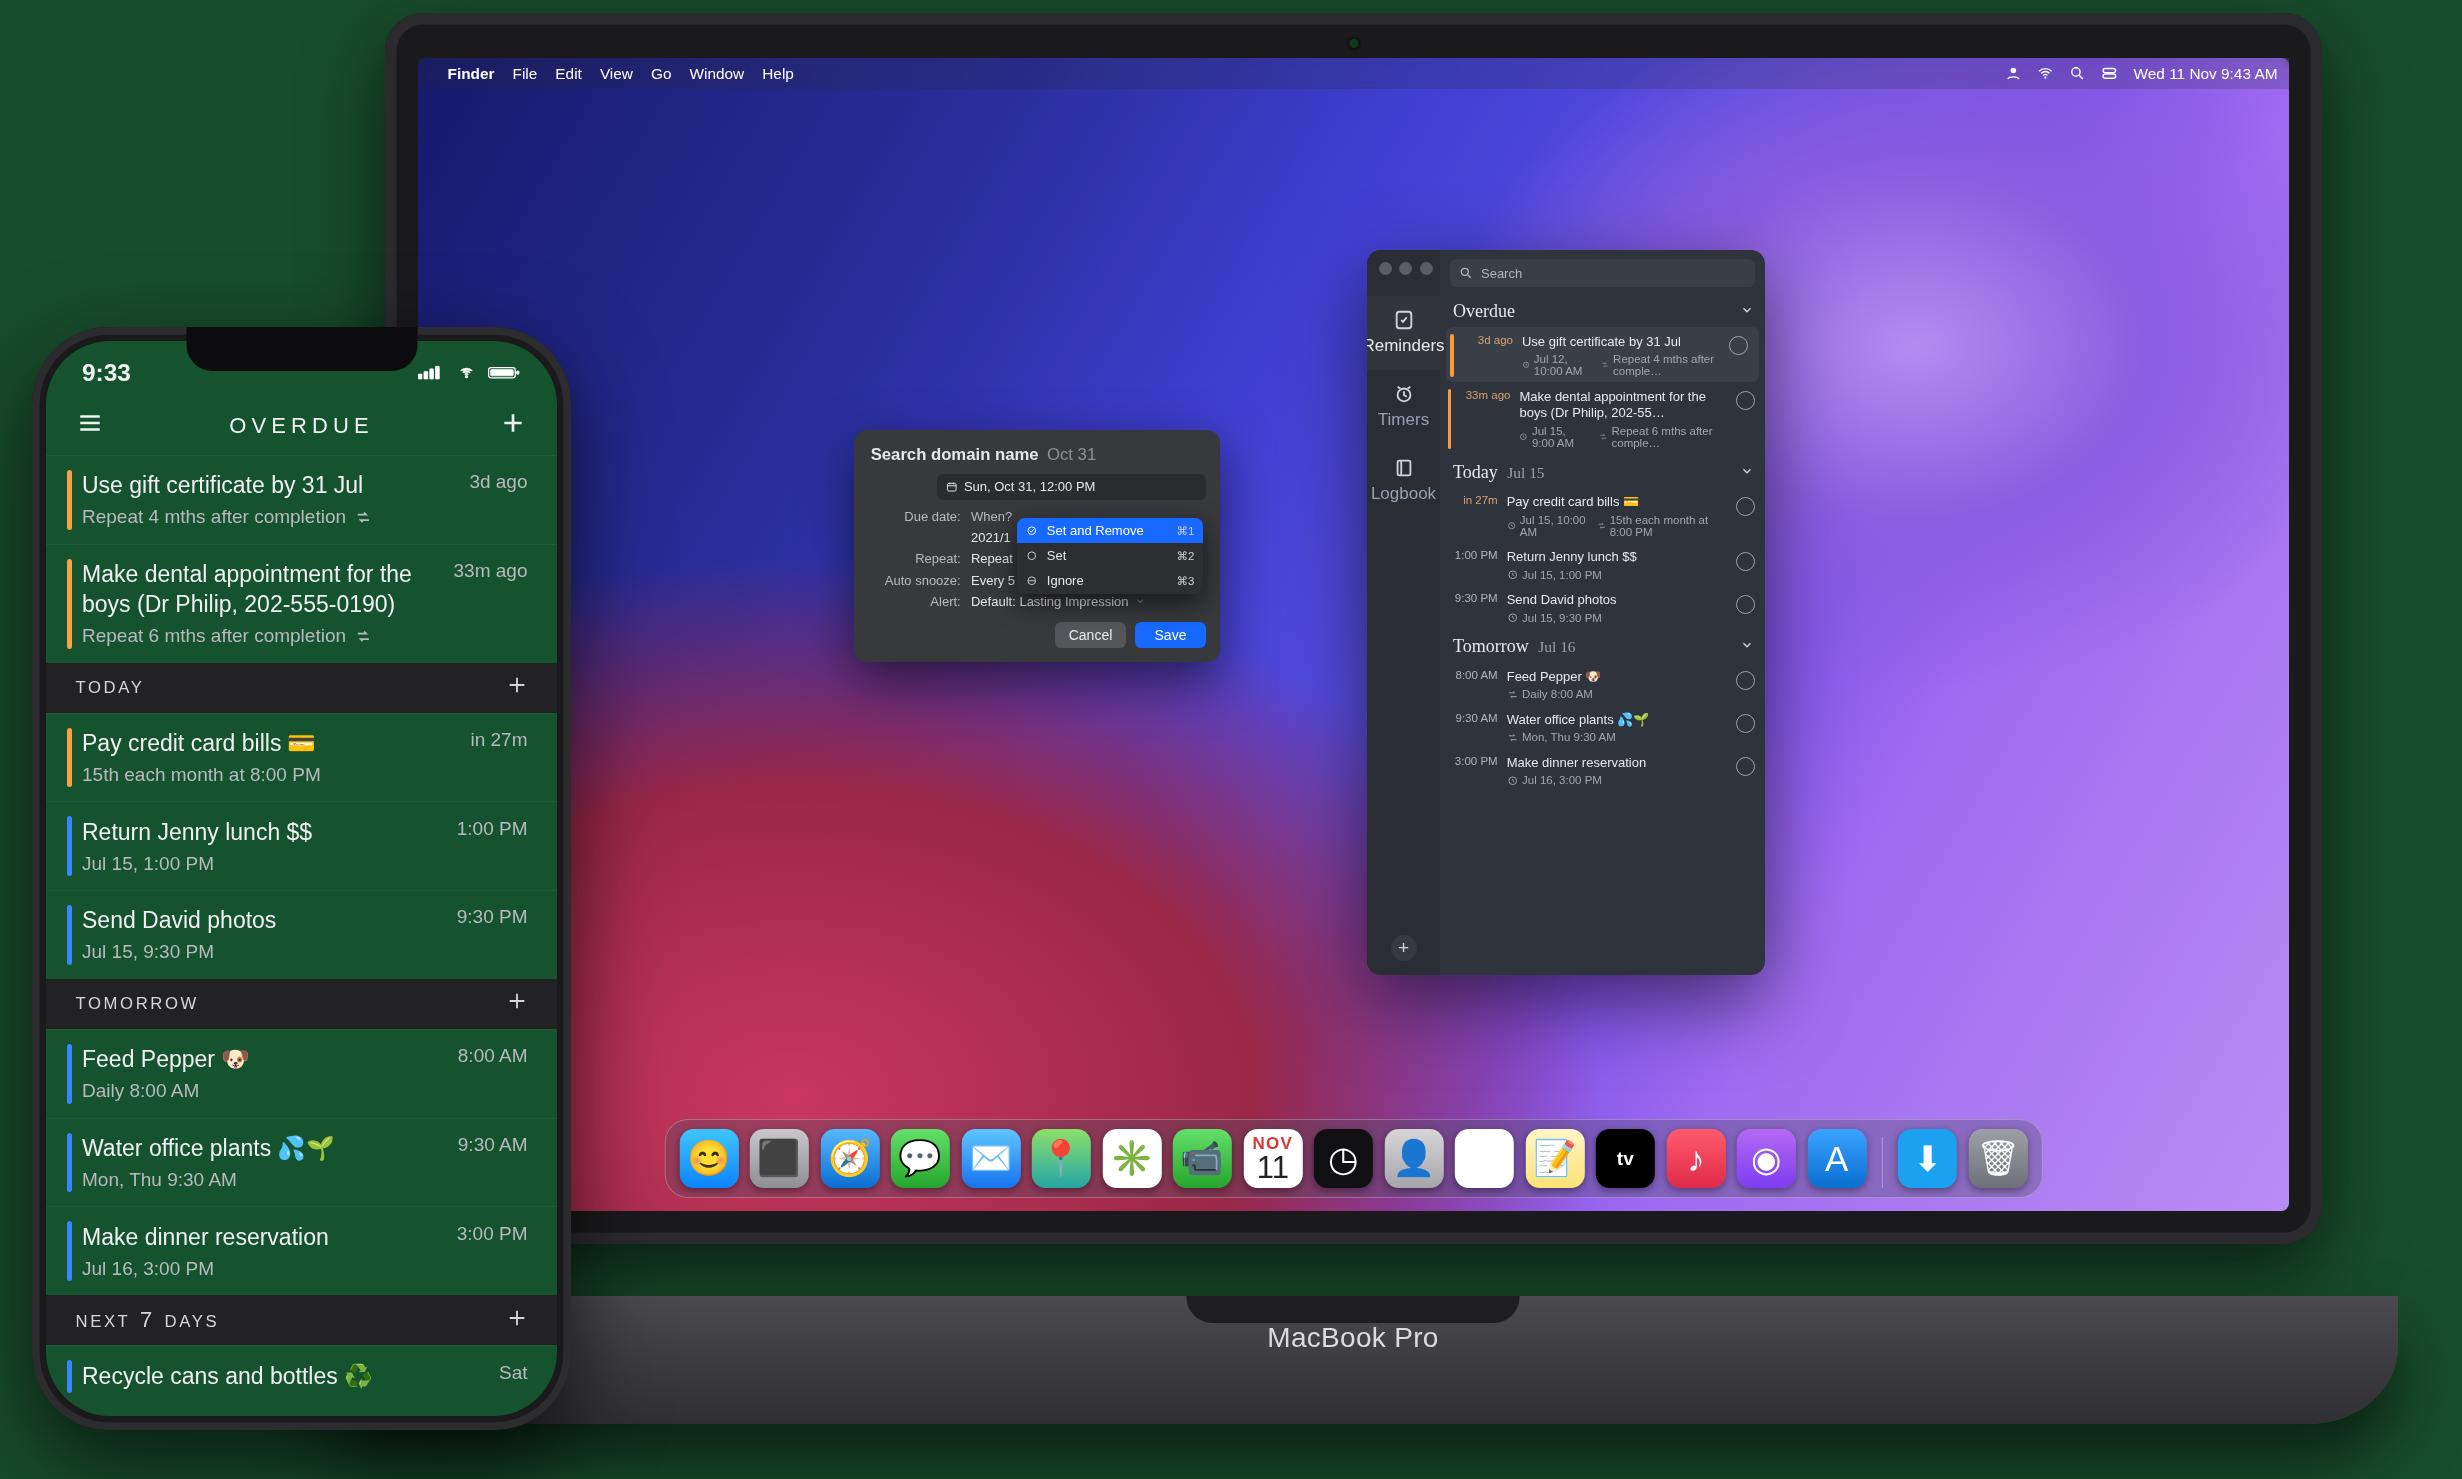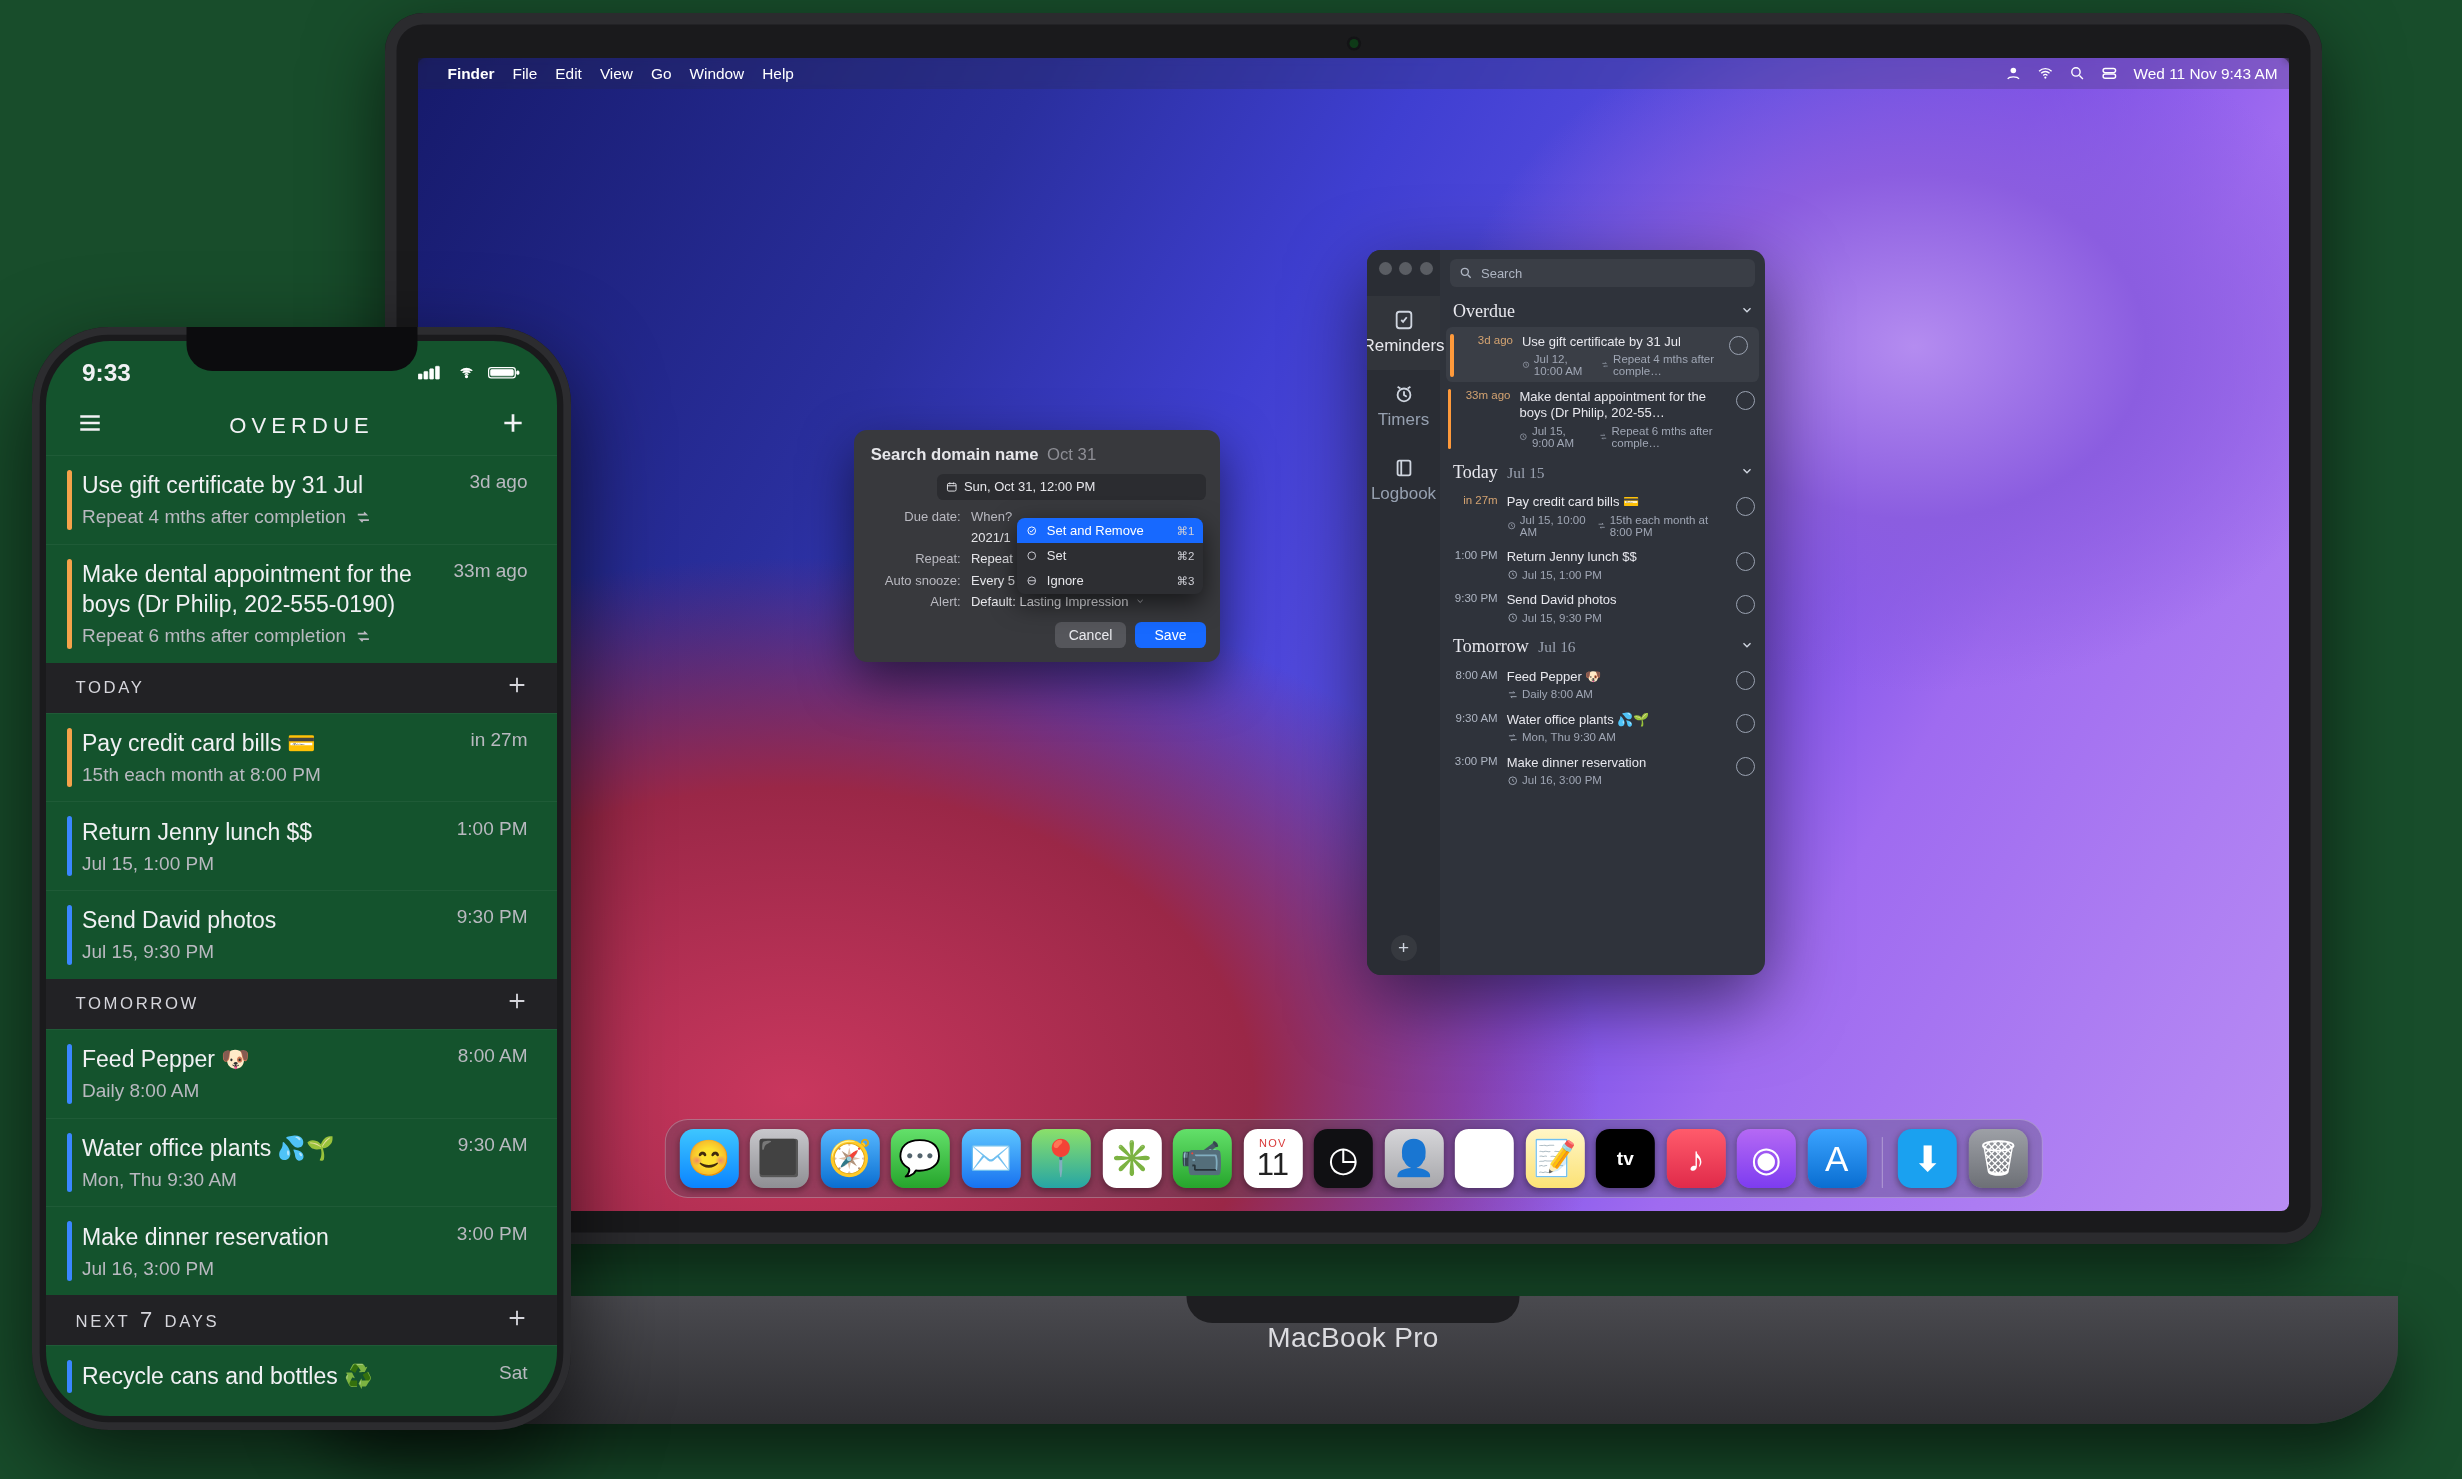--- a/index.html
+++ b/index.html
@@ -86,21 +86,21 @@
   .dock .app {
     width:59px; height:59px; border-radius:14px;
     display:flex; align-items:center; justify-content:center;
     font-size:35px; color:#fff;
     box-shadow: 0 2.6px 7.7px rgba(0,0,0,.35);
   }
   .dock .sep { width:1.3px; height:51px; background:rgba(255,255,255,.35); border-radius:0.6px; margin:0 3.8px; }
   .dock .date-badge {
     flex-direction:column; gap:0; background:#fff; color:#222;
   }
-  .dock .date-badge .m { font-size:11px; color:#d83838; font-weight:400; line-height:1; letter-spacing:1.3px; }
+  .dock .date-badge .m { font-size:17px; color:#d83838; font-weight:700; line-height:1; letter-spacing:1.3px; }
   .dock .date-badge .d { font-size:31px; font-weight:400; line-height:1; }
 
   
   .dialog {
     position:absolute;
     left:436px; top:372px;
     width:366px;
     background:#38393d;
     border-radius:13px;
     color:#e6e6ea;

